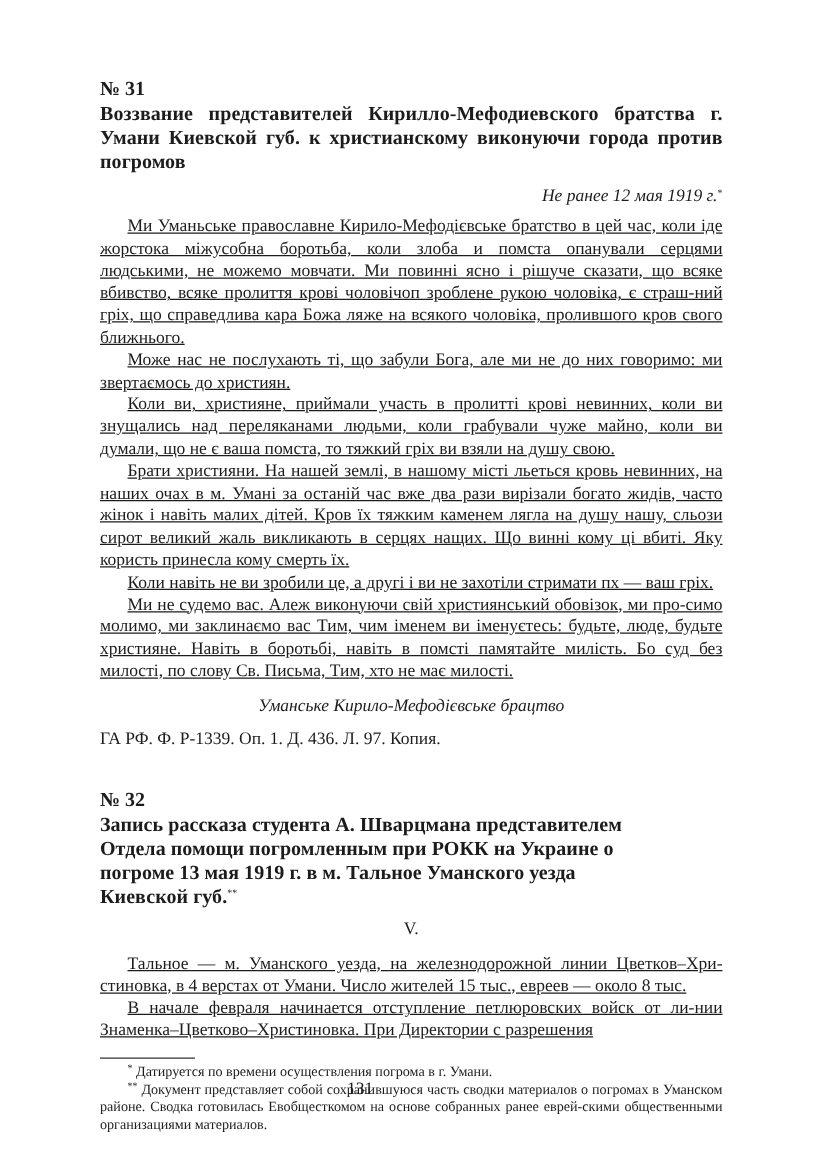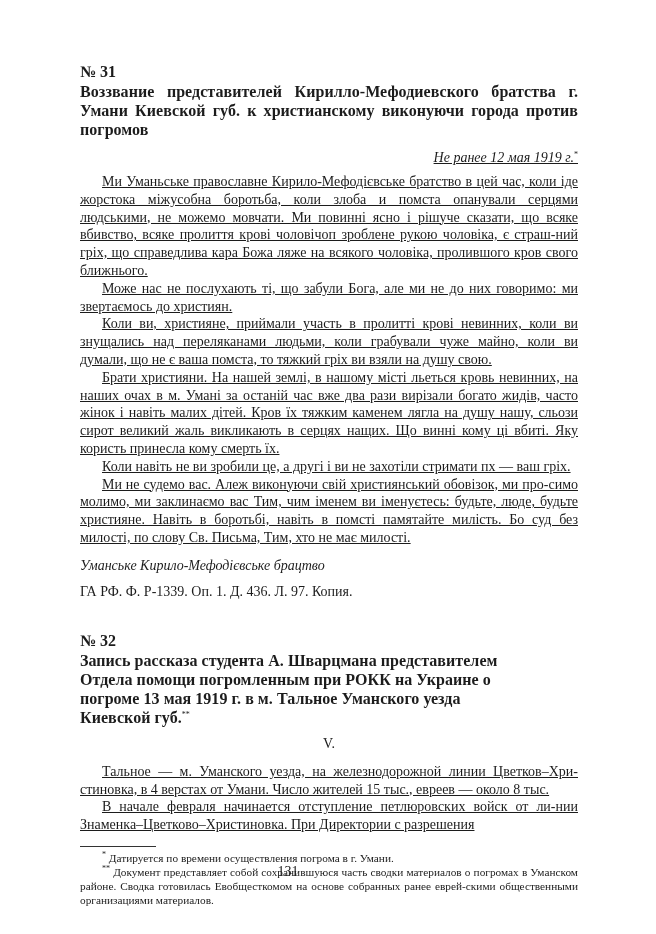--- a/index.html
+++ b/index.html
@@ -34,21 +34,20 @@
       margin: 0;
       text-align: justify;
       letter-spacing: 0.05px;
     }
     .doc-date {
       font-style: italic;
       font-size: 14px;
       line-height: 18px;
       text-align: right;
       margin: 10px 0 6px 0;
-      text-decoration: underline;
     }
     sup.fn {
       font-size: 8px;
       vertical-align: top;
       position: relative;
       top: -3px;
       font-style: normal;
       font-weight: normal;
     }
     .para {
@@ -57,21 +56,21 @@
       text-align: justify;
       text-indent: 22px;
       margin: 0;
       hyphens: manual;
       text-decoration: underline;
     }
     .signature {
       font-style: italic;
       font-size: 14px;
       line-height: 18px;
-      text-align: left;
+      text-align: center;
       margin: 10px 0 8px 0;
     }
     .source {
       font-size: 14px;
       line-height: 18px;
       margin: 0;
     }
     .doc2 {
       margin-top: 30px;
     }

